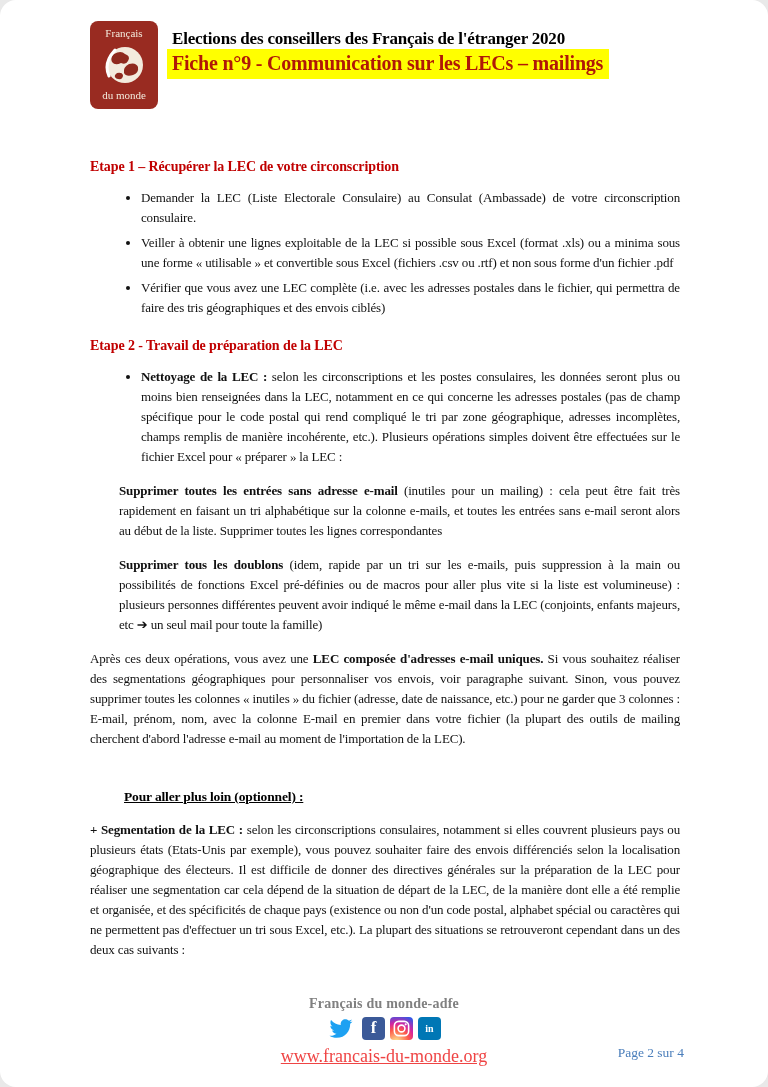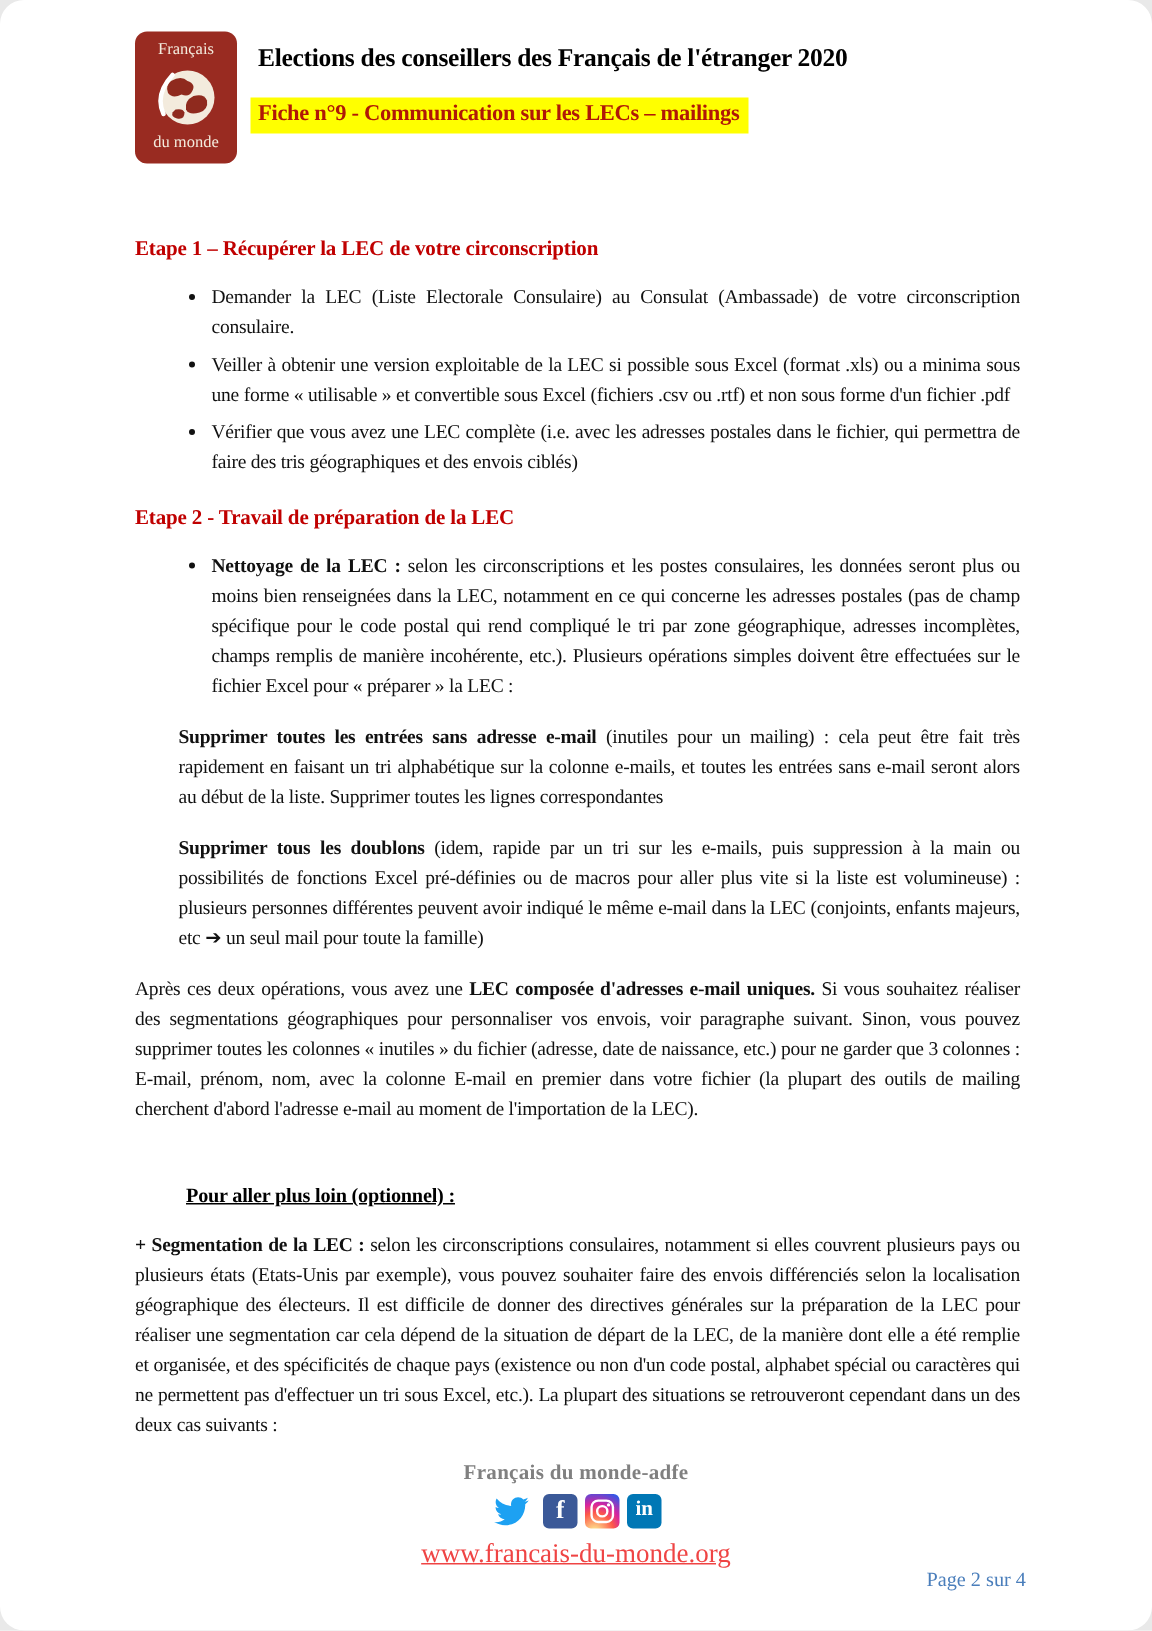--- a/index.html
+++ b/index.html
@@ -21,50 +21,50 @@
     width:68px; height:88px; flex:0 0 68px;
     background:#992B21; border-radius:8px;
     display:flex; flex-direction:column; align-items:center; justify-content:space-between;
     padding:7px 0 8px 0; box-sizing:border-box;
   }
   .logo-text { color:#F3EBDD; font-size:11px; line-height:11px; }
   .globe { width:44px; height:44px; }
   .header-text { margin-left:14px; padding-top:8px; }
   .doc-title { font-size:17px; font-weight:bold; color:#000; letter-spacing:-0.2px; }
   .doc-subtitle {
-    display:inline-block; margin-top:16px; margin-left:-5px;
+    display:inline-block; margin-left:-5px;
     background:#FFFF00; color:#B01807;
-    font-size:15px; font-weight:bold; letter-spacing:-0.2px;
+    font-size:20px; font-weight:bold; letter-spacing:-0.2px;
     padding:3px 6px 4px 5px;
   }
 
   
   .section-heading { color:#C00000; font-weight:bold; font-size:14px; letter-spacing:-0.1px; }
   #h-etape1 { margin-top:50px; }
   #h-etape2 { margin-top:20px; }
   .body-text { font-size:13px; line-height:20px; letter-spacing:-0.15px; text-align:justify; color:#111; }
   ul.bullets { margin:13px 0 0 0; padding-left:29px; }
   ul.bullets li { margin-bottom:5px;margin-left:22px; }
   .sub-para { margin:14px 0 0 29px; }
   .full-para { margin-top:14px; }
   .b { font-weight:bold; }
   #h-optional { margin-top:40px; font-size:13.5px; font-weight:bold; text-decoration:underline; color:#000; letter-spacing:-0.15px;margin-left:34px; }
   #seg-para { margin-top:15px; }
 
   
-  .footer { position:absolute; left:0; right:0; bottom:41px; text-align:center; }
+  .footer { position:absolute; left:0; right:0; bottom:20px; text-align:center; }
   .footer-org { color:#808080; font-weight:bold; font-size:14px; letter-spacing:0.2px; }
   .icons-row { margin-top:4px; display:flex; justify-content:center; align-items:center; gap:5px; height:24px; }
   .sq-icon {
     width:23px; height:23px; border-radius:4px;
     display:flex; align-items:center; justify-content:center;
     color:#fff; font-weight:bold; cursor:pointer;
   }
   .fb { background:#3B5998; font-size:17px; padding-bottom:1px; box-sizing:border-box; }
-  .li { background:#0077B5; font-size:14px; }
+  .li { background:#0077B5; font-size:10px; }
   .ig { background:radial-gradient(circle at 28% 110%, #fdf497 0%, #fd5949 42%, #d6249f 62%, #285AEB 95%); }
   .tw { width:30px; height:24px; cursor:pointer; display:flex; align-items:center; }
   .footer-link {
     display:inline-block; margin-top:6px;
     color:#ef4444; text-decoration:underline; font-size:18px; cursor:pointer;
   }
   .page-num { position:absolute; right:84px; bottom:26px; color:#4A7EBB; font-size:13.5px; }
 </style>
 </head>
 <body>
@@ -86,21 +86,21 @@
       </div>
       <div class="header-text">
         <div class="doc-title">Elections des conseillers des Français de l'étranger 2020</div>
         <div class="doc-subtitle">Fiche n°9 - Communication sur les LECs – mailings</div>
       </div>
     </div>
 
     <div class="section-heading" id="h-etape1">Etape 1 – Récupérer la LEC de votre circonscription</div>
     <ul class="bullets body-text">
       <li>Demander la LEC (Liste Electorale Consulaire) au Consulat (Ambassade) de votre circonscription consulaire.</li>
-      <li>Veiller à obtenir une version exploitable de la LEC si possible sous Excel (format .xls) ou a minima sous une forme « utilisable » et convertible sous Excel (fichiers .csv ou .rtf) et non sous forme d'un fichier .pdf</li>
+      <li>Veiller à obtenir une lignes exploitable de la LEC si possible sous Excel (format .xls) ou a minima sous une forme « utilisable » et convertible sous Excel (fichiers .csv ou .rtf) et non sous forme d'un fichier .pdf</li>
       <li>Vérifier que vous avez une LEC complète (i.e. avec les adresses postales dans le fichier, qui permettra de faire des tris géographiques et des envois ciblés)</li>
     </ul>
 
     <div class="section-heading" id="h-etape2">Etape 2 - Travail de préparation de la LEC</div>
     <ul class="bullets body-text">
       <li><span class="b">Nettoyage de la LEC :</span><span> selon les circonscriptions et les postes consulaires, les données seront plus ou moins bien renseignées dans la LEC, notamment en ce qui concerne les adresses postales (pas de champ spécifique pour le code postal qui rend compliqué le tri par zone géographique, adresses incomplètes, champs remplis de manière incohérente, etc.). Plusieurs opérations simples doivent être effectuées sur le fichier Excel pour « préparer » la LEC :</span></li>
     </ul>
     <p class="body-text sub-para"><span class="b">Supprimer toutes les entrées sans adresse e-mail</span><span> (inutiles pour un mailing) : cela peut être fait très rapidement en faisant un tri alphabétique sur la colonne e-mails, et toutes les entrées sans e-mail seront alors au début de la liste. Supprimer toutes les lignes correspondantes</span></p>
     <p class="body-text sub-para"><span class="b">Supprimer tous les doublons</span><span> (idem, rapide par un tri sur les e-mails, puis suppression à la main ou possibilités de fonctions Excel pré-définies ou de macros pour aller plus vite si la liste est volumineuse) : plusieurs personnes différentes peuvent avoir indiqué le même e-mail dans la LEC (conjoints, enfants majeurs, etc ➔ un seul mail pour toute la famille)</span></p>
     <p class="body-text full-para"><span>Après ces deux opérations, vous avez une </span><span class="b">LEC composée d'adresses e-mail uniques.</span><span> Si vous souhaitez réaliser des segmentations géographiques pour personnaliser vos envois, voir paragraphe suivant. Sinon, vous pouvez supprimer toutes les colonnes « inutiles » du fichier (adresse, date de naissance, etc.) pour ne garder que 3 colonnes : E-mail, prénom, nom, avec la colonne E-mail en premier dans votre fichier (la plupart des outils de mailing cherchent d'abord l'adresse e-mail au moment de l'importation de la LEC).</span></p>

